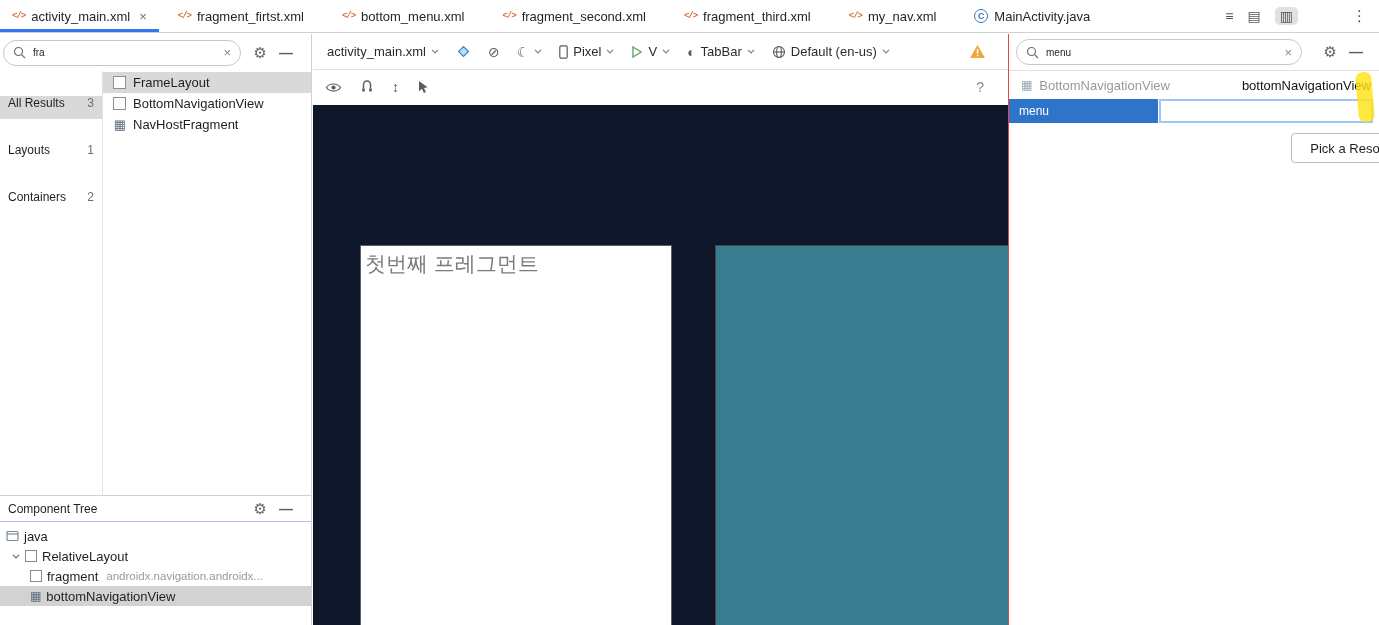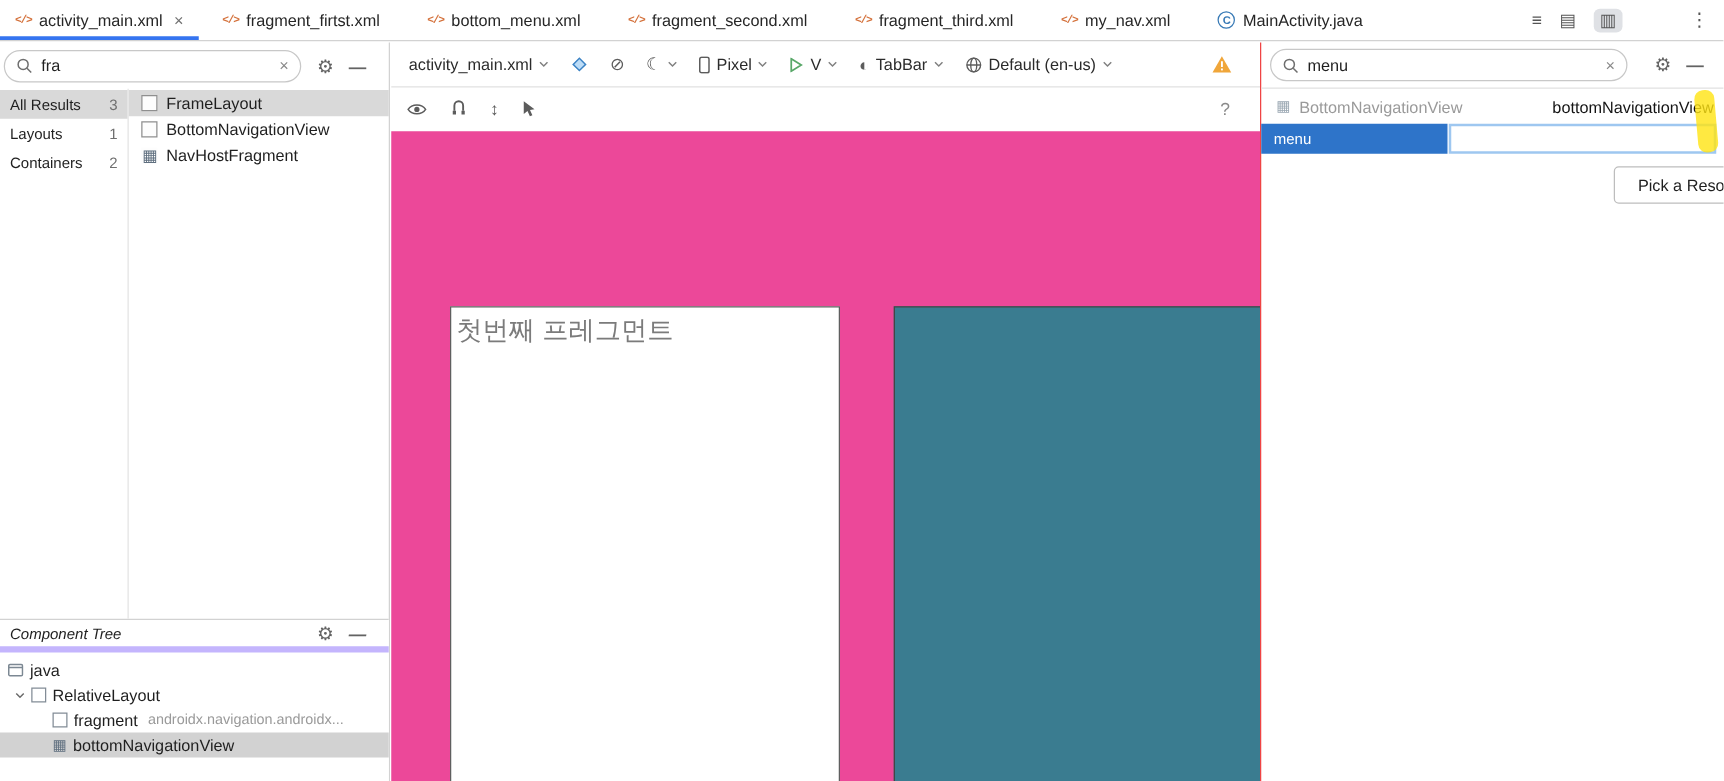--- a/index.html
+++ b/index.html
@@ -12,62 +12,62 @@
   .tab.active { box-shadow:inset 0 -3px 0 #3574f0; padding:0 12px; }
   .xml-ic { color:#d4713b; font-family:"Liberation Mono","DejaVu Sans Mono",monospace; font-weight:700; font-size:9px; letter-spacing:-1px; }
   .java-ic { width:14px; height:14px; border-radius:50%; border:1.5px solid #3779b5; color:#3779b5; font-size:9px; font-weight:700; display:flex; align-items:center; justify-content:center; }
   .tab-close { color:#707070; font-size:13px; margin-left:3px; }
   .tab-right { margin-left:auto; display:flex; align-items:center; gap:14px; padding-right:12px; color:#555; font-size:14px; }
   .boxed { background:#dfe1e5; border-radius:5px; padding:1px 5px; }
   .kebab { margin-left:40px; font-size:15px; }
 
   
   .search-box { height:26px; border:1px solid #c8c8c8; border-radius:14px; display:flex; align-items:center; padding:0 9px; gap:6px; background:#fff; }
-  .search-box input { border:none; outline:none; flex:1; font-size:13px; font-family:inherit; color:#1f1f1f; background:transparent; min-width:0; }
+  .search-box input { border:none; outline:none; flex:1; font-size:10px; font-family:inherit; color:#1f1f1f; background:transparent; min-width:0; }
   .clear-x { color:#8a8a8a; font-size:13px; }
   .gear { color:#636363; font-size:15px; }
   .minus { color:#636363; font-size:14px; font-weight:700; }
   .chev { flex:0 0 auto; }
   .glyph { color:#5c5c5c; font-size:14px; }
 
   
   .left-panel { position:absolute; left:0; top:34px; width:312px; bottom:0; border-right:1px solid #d2d2d2; background:#fff; }
   .lp-search { height:37px; display:flex; align-items:center; gap:12px; padding:0 18px 0 3px; }
   .lp-search .search-box { width:238px; }
   .palette { position:absolute; top:37px; left:0; right:0; height:424px; display:flex; }
   .cats { width:103px; border-right:1px solid #e3e3e3; padding-top:1px; }
-  .cat-row { height:23px; display:flex; align-items:center; padding:0 8px; font-size:12px; }
+  .cat-row { height:23px; display:flex; align-items:flex-start; padding:0 8px; font-size:12px;margin-top:24px; }
   .cat-row .cnt { margin-left:auto; color:#6f6f6f; font-size:12px; }
   .cat-row.sel { background:#d9d9d9; }
   .items { flex:1; padding-top:1px;text-align:right; }
   .item-row { height:21px; display:flex; align-items:center; gap:7px; padding:0 10px; font-size:13px; }
   .item-row.sel { background:#d9d9d9; }
   .pi { width:13px; height:13px; border:1px solid #8f8f8f; background:#fdfdfd; flex:0 0 auto; }
 
   
   .ctree { position:absolute; left:0; right:0; top:461px; bottom:0; border-top:1px solid #d2d2d2; background:#fff; }
-  .ctree-head { height:26px; display:flex; align-items:center; gap:12px; padding:0 18px 0 8px; font-size:12px; border-bottom:5px solid #c4b5fd;font-style:italic; }
+  .ctree-head { height:26px; display:flex; align-items:center; gap:12px; padding:0 18px 0 8px; font-size:12px; border-bottom:1px solid #c4b5fd; }
   .ctree-head .spacer { flex:1; }
   .tree { padding-top:4px; font-size:13px; }
   .trow { height:20px; display:flex; align-items:center; gap:5px; padding-left:6px; white-space:nowrap; }
   .trow.ind1 { padding-left:12px; }
-  .trow.ind2 { padding-left:42px; }
+  .trow.ind2 { padding-left:30px; }
   .trow.sel { background:#d2d2d2; }
   .tree-detail { color:#9a9a9a; font-size:11.5px; margin-left:3px; overflow:hidden; text-overflow:ellipsis; }
   .ti { width:12px; height:12px; border:1px solid #828c96; background:#fff; flex:0 0 auto; }
   .grid-ic { color:#5f6f7f; font-size:12px; line-height:1; }
 
   
   .center { position:absolute; left:313px; top:34px; width:695px; bottom:0; background:#fff; }
   .tb1 { height:36px; display:flex; align-items:center; gap:17px; padding:0 14px; border-bottom:1px solid #e1e1e1; }
   .dd { display:flex; align-items:center; gap:5px; color:#2b2b2b; font-size:13px; white-space:nowrap; }
   .warn { margin-left:auto; margin-right:8px; display:flex; }
   .tb2 { height:34px; display:flex; align-items:center; gap:18px; padding:0 12px; }
   .help { margin-left:auto; margin-right:12px; color:#8a8a8a; font-size:14px; }
-  .canvas { position:absolute; left:0; right:0; top:71px; bottom:0; overflow:hidden; background:#ec4899; }
+  .canvas { position:absolute; left:0; right:0; top:71px; bottom:0; overflow:hidden; background:#0f172a; }
   .prev1 { position:absolute; left:47px; top:140px; width:312px; height:490px; background:#fff; border:1px solid #5f5f5f; padding:4px 4px; font-size:21px; color:#7b7b7b; font-family:"Liberation Sans","DejaVu Sans",sans-serif; }
   .prev2 { position:absolute; left:402px; top:140px; width:299px; height:490px; background:#3a7c90; border:1px solid #454545; }
 
   
   .right-panel { position:absolute; left:1008px; top:34px; right:0; bottom:0; border-left:1px solid #ef4444; background:#fff; }
   .rp-search { height:37px; display:flex; align-items:center; gap:12px; padding:0 16px 0 7px; border-bottom:1px solid #e1e1e1; }
   .rp-search .search-box { width:286px; }
   .rp-head { height:28px; display:flex; align-items:center; gap:7px; padding:0 8px 0 12px; font-size:13px; }
   .rp-type { color:#9a9a9a; }
   .rp-id { margin-left:auto; color:#141414; }

